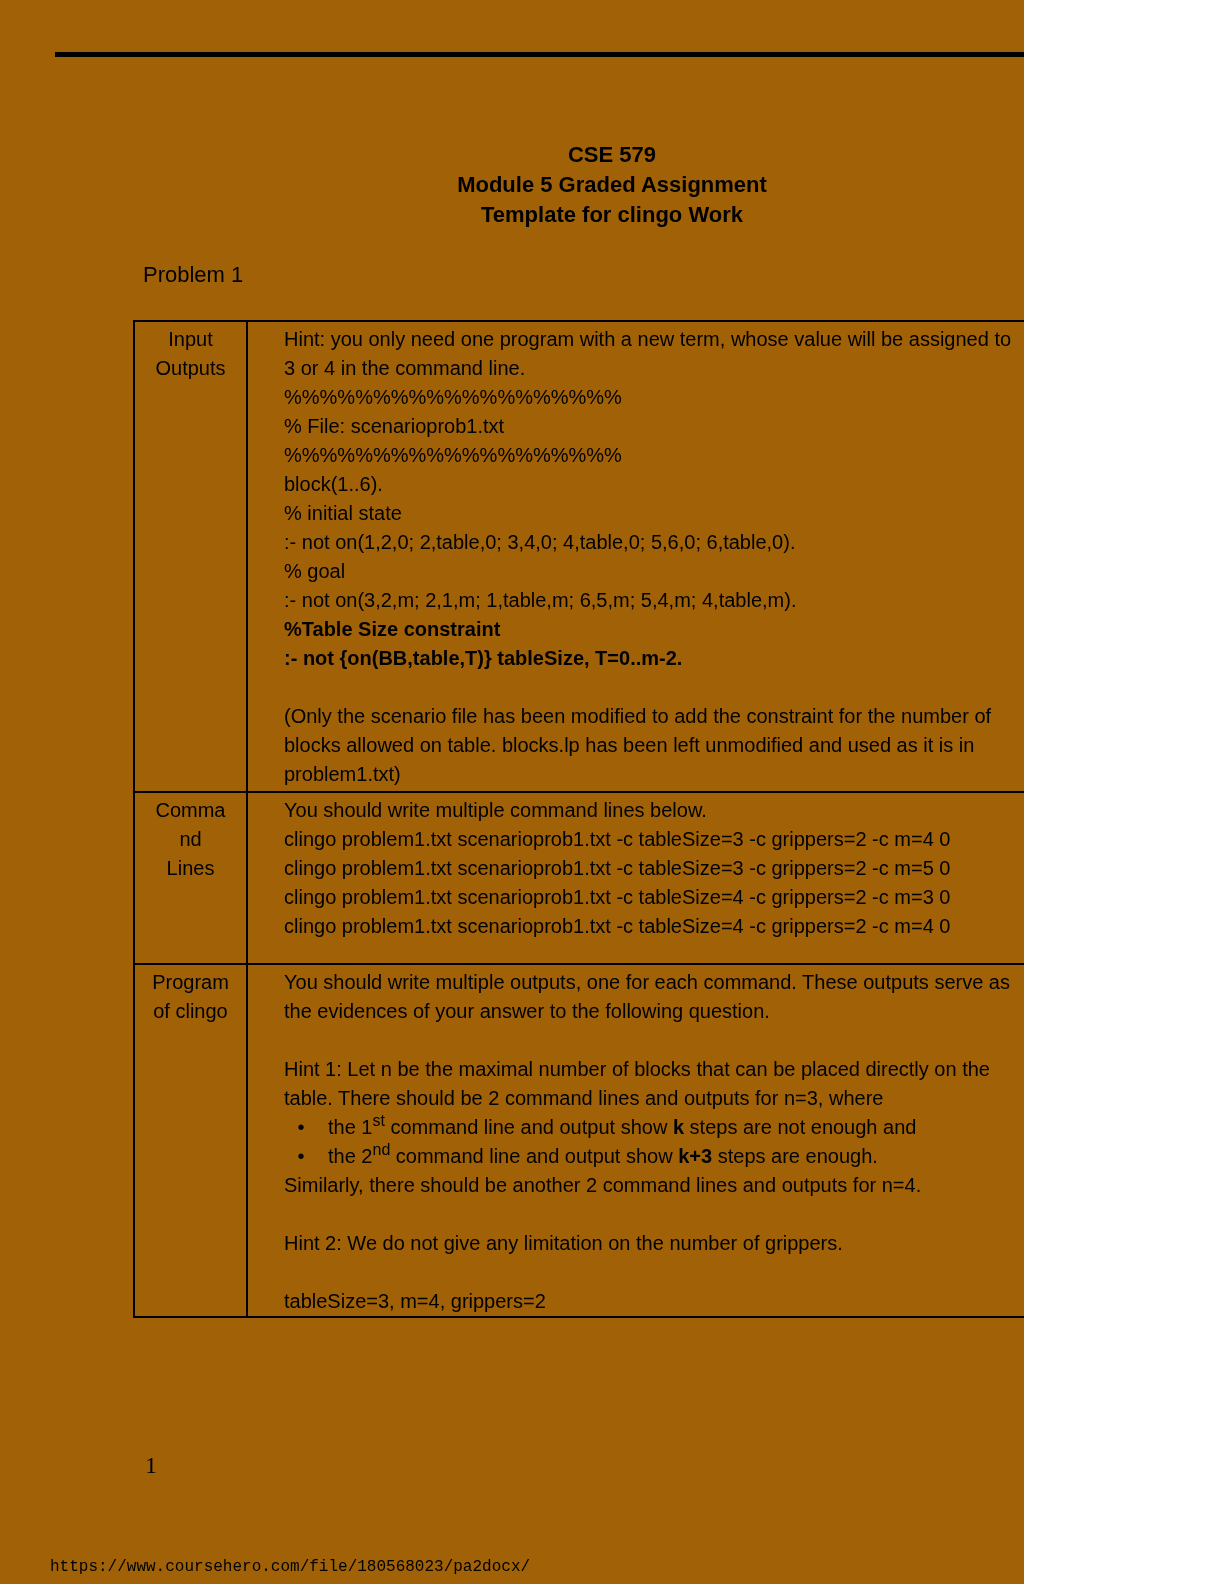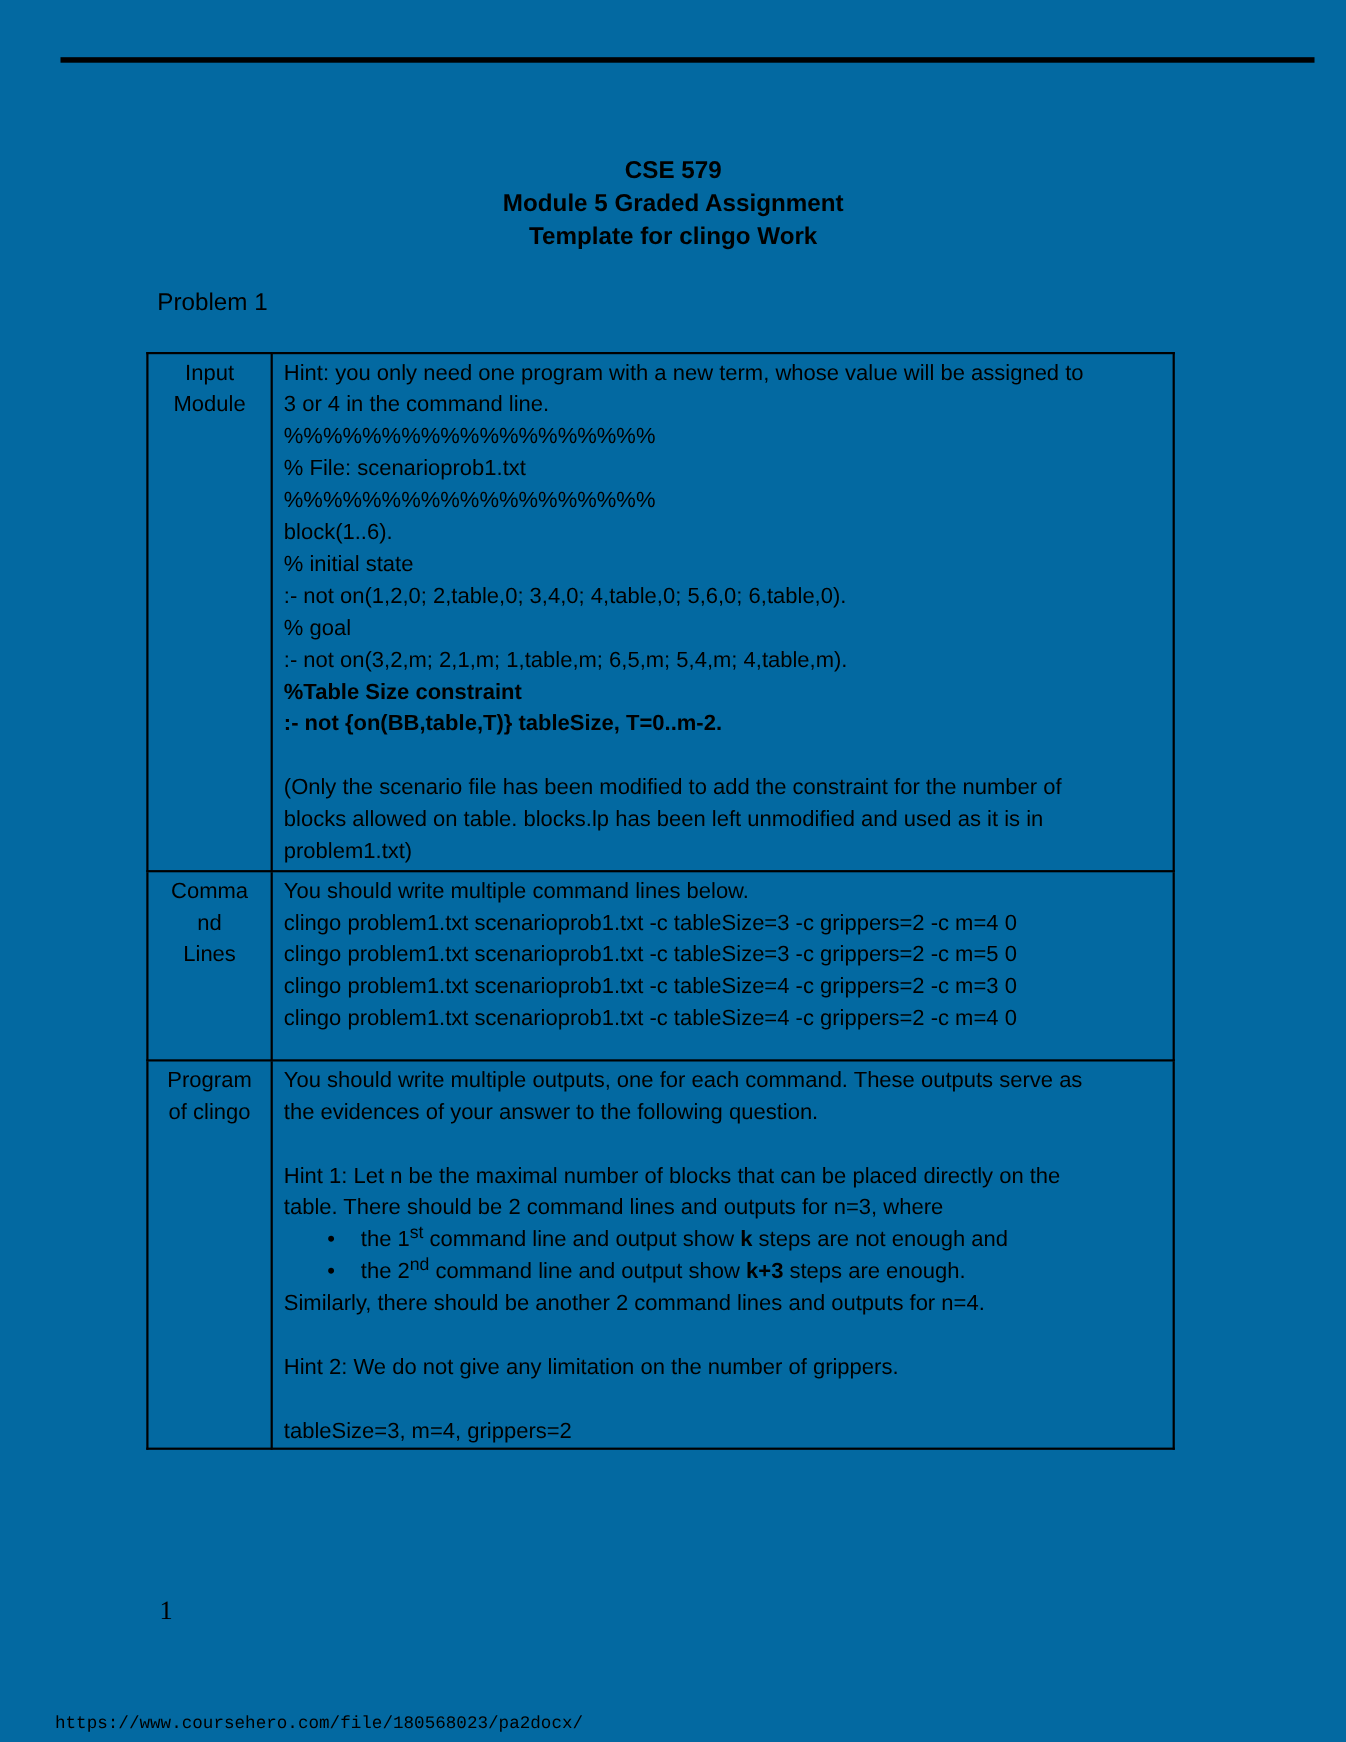--- a/index.html
+++ b/index.html
@@ -1,20 +1,20 @@
 <!DOCTYPE html>
 <html><head>
 <meta charset="utf-8">
 <style>
   html, body { margin: 0; padding: 0; background: #ffffff; }
   .page {
     position: relative;
-    width: 1224px;
+    width: 1024px;
     height: 1584px;
-    background: #0369a1;
+    background: #a16207;
     color: #000000;
     font-family: "Liberation Sans", sans-serif;
     overflow: hidden;
   }
   .top-rule {
     position: absolute;
     left: 55px; top: 52px;
     width: 1140px; height: 5px;
     background: #000000;
   }
@@ -50,21 +50,21 @@
     width: 107px;
     text-align: center;
     padding: 3px 2px 0 2px;
   }
   td.content-cell {
     padding: 3px 8px 0 10px;
   }
   tr.row-1 { height: 471px; }
   tr.row-2 { height: 172px; }
   tr.row-3 { height: 352px; }
-  .ln { white-space: pre-wrap; }
+  .ln { white-space: pre-wrap; margin-left: 26px; }
   .bold { font-weight: bold; }
   .gap { height: 29px; }
   .bullet-line { display: flex; white-space: pre-wrap; }
   .bullet-dot { margin-left: 36px; width: 14px; text-align: center; flex: none; }
   .bullet-text { white-space: pre-wrap; margin-left: 20px; }
   .bullet-text sup { font-size: 16px; line-height: 0; }
   .page-number {
     position: absolute;
     left: 145px; top: 1452px;
     font-family: "Liberation Serif", serif;
@@ -96,21 +96,21 @@
     <div>Template for clingo Work</div>
   </div>
 
   <div class="problem-heading">Problem 1</div>
 
   <table class="assignment">
     <tbody>
         <tr class="row-1">
       <td class="hdr-cell">
         <div>Input</div>
-        <div>Module</div>
+        <div>Outputs</div>
       </td>
       <td class="content-cell">
         <div class="ln">Hint: you only need one program with a new term, whose value will be assigned to</div>
         <div class="ln">3 or 4 in the command line.</div>
         <div class="ln">%%%%%%%%%%%%%%%%%%%</div>
         <div class="ln">% File: scenarioprob1.txt</div>
         <div class="ln">%%%%%%%%%%%%%%%%%%%</div>
         <div class="ln">block(1..6).</div>
         <div class="ln">% initial state</div>
         <div class="ln">:- not on(1,2,0; 2,table,0; 3,4,0; 4,table,0; 5,6,0; 6,table,0).</div>

